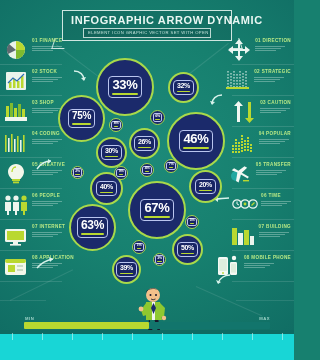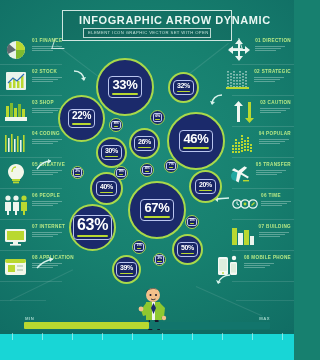--- a/index.html
+++ b/index.html
@@ -15,21 +15,21 @@
   }
   
   .diag{position:absolute;background:rgba(255,255,255,.10);height:1px;transform-origin:left center;}
   .hline{position:absolute;height:1px;background:rgba(255,255,255,.10);}
   .sepline{position:absolute;height:1px;background:rgba(255,255,255,.13);}
 
   
   #title-block{position:absolute;left:62px;top:10px;width:170px;text-align:center;}
   .ribbon{
     position:relative;border:1.5px solid #cfe6e0;
-    padding:3px 16px 2px;background:rgba(10,60,60,.18);
+    padding:3px 8px 2px;background:rgba(10,60,60,.18);
   }
   .ribbon-title{
     color:#eaf7f3;font-size:11px;font-weight:bold;letter-spacing:.6px;
     white-space:nowrap;line-height:12px;
   }
   .ribbon-sub-wrap{
     margin:2px auto 0;border:1px solid #bcd8d2;background:rgba(10,60,60,.25);
     padding:1px 4px;width:118px;
   }
   .ribbon-sub{
@@ -407,21 +407,21 @@
 
   <div id="bubble-cluster">
       <div class="bubble ring" style="left: 96px; top: 58px; width: 58px; height: 58px; z-index: 5;">
         <div class="pct-box">
           <div class="pct" style="font-size: 13px;">33%</div>
           <div class="pct-bar"></div>
         </div>
       </div>
       <div class="bubble ring" style="left: 58px; top: 95px; width: 47px; height: 47px; z-index: 5;">
         <div class="pct-box">
-          <div class="pct" style="font-size: 10px;">22%</div>
+          <div class="pct" style="font-size: 10px;">75%</div>
           <div class="pct-bar"></div>
         </div>
       </div>
       <div class="bubble ring" style="left: 167px; top: 112px; width: 58px; height: 58px; z-index: 5;">
         <div class="pct-box">
           <div class="pct" style="font-size: 13px;">46%</div>
           <div class="pct-bar"></div>
         </div>
       </div>
       <div class="bubble ring" style="left: 168px; top: 72px; width: 31px; height: 31px; z-index: 6;">
@@ -449,21 +449,21 @@
         </div>
       </div>
       <div class="bubble ring" style="left: 90px; top: 172px; width: 33px; height: 33px; z-index: 6;">
         <div class="pct-box">
           <div class="pct" style="font-size: 7px;">40%</div>
           <div class="pct-bar" style="height: 1.4px;"></div>
         </div>
       </div>
       <div class="bubble ring" style="left: 69px; top: 204px; width: 47px; height: 47px; z-index: 5;">
         <div class="pct-box">
-          <div class="pct" style="font-size: 16px;">63%</div>
+          <div class="pct" style="font-size: 12px;">63%</div>
           <div class="pct-bar"></div>
         </div>
       </div>
       <div class="bubble ring" style="left: 189px; top: 170px; width: 33px; height: 33px; z-index: 6;">
         <div class="pct-box">
           <div class="pct" style="font-size: 7px;">20%</div>
           <div class="pct-bar" style="height: 1.4px;"></div>
         </div>
       </div>
       <div class="bubble ring" style="left: 172px; top: 234px; width: 31px; height: 31px; z-index: 6;">

